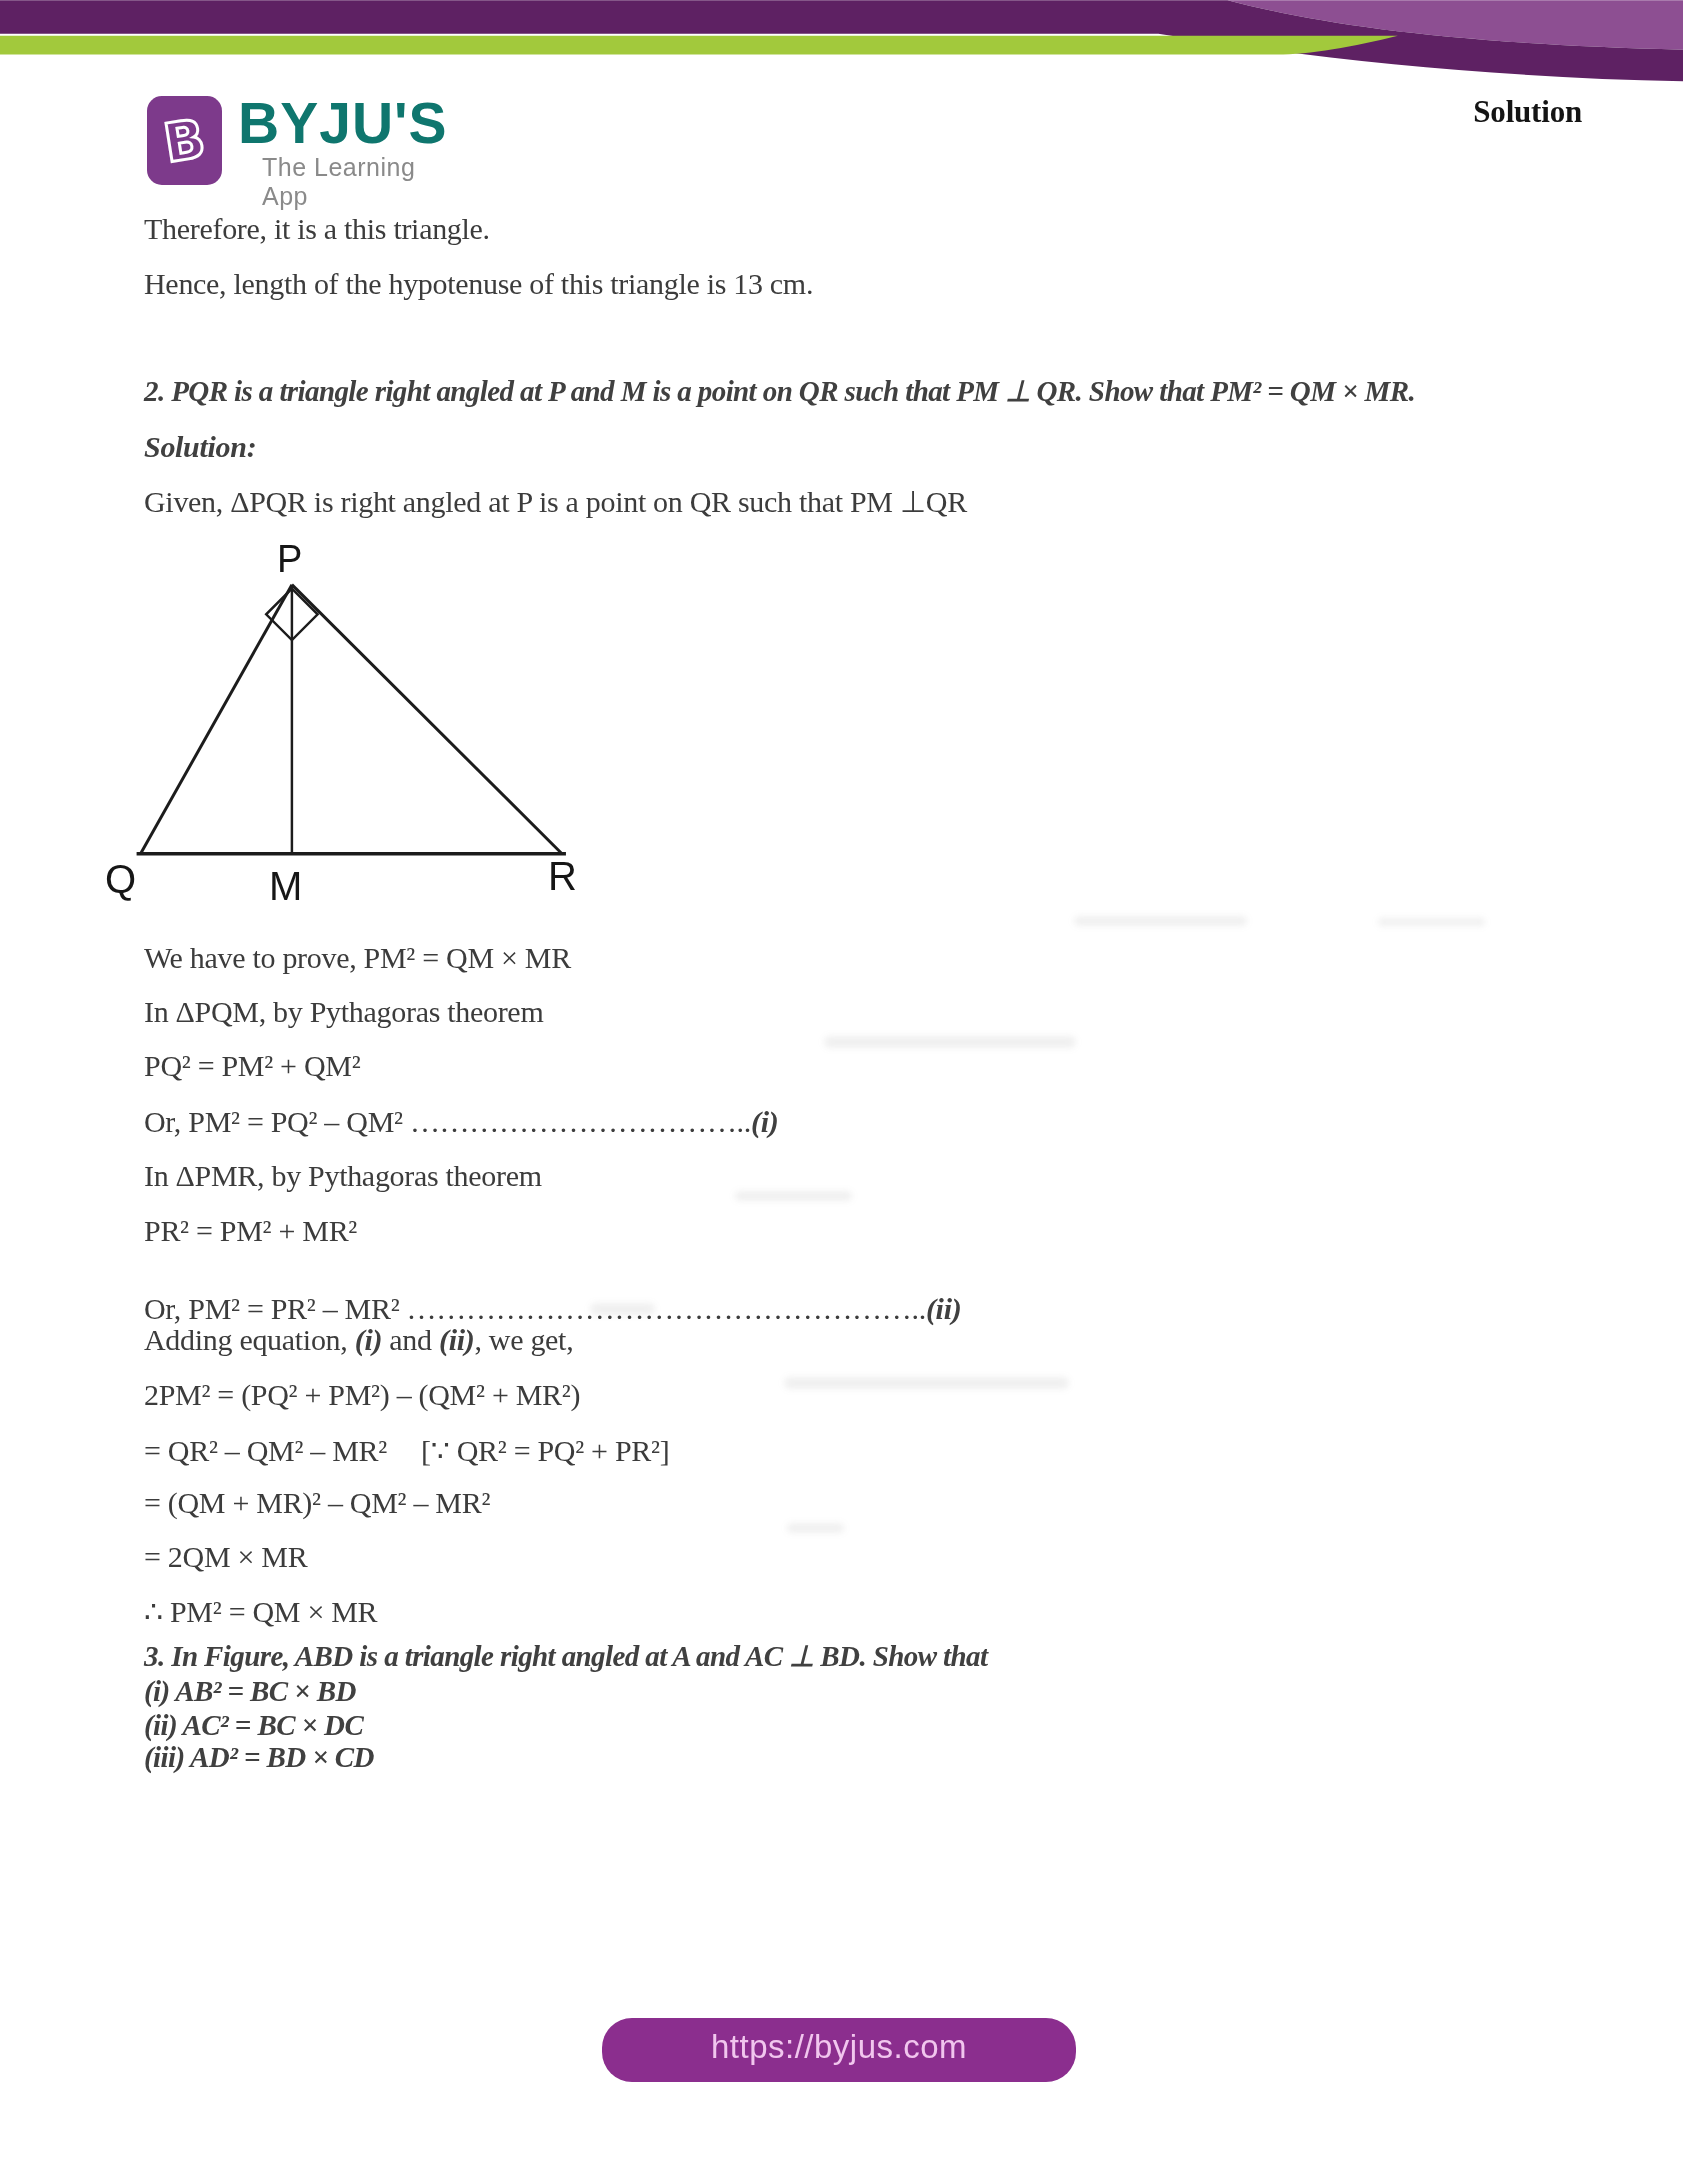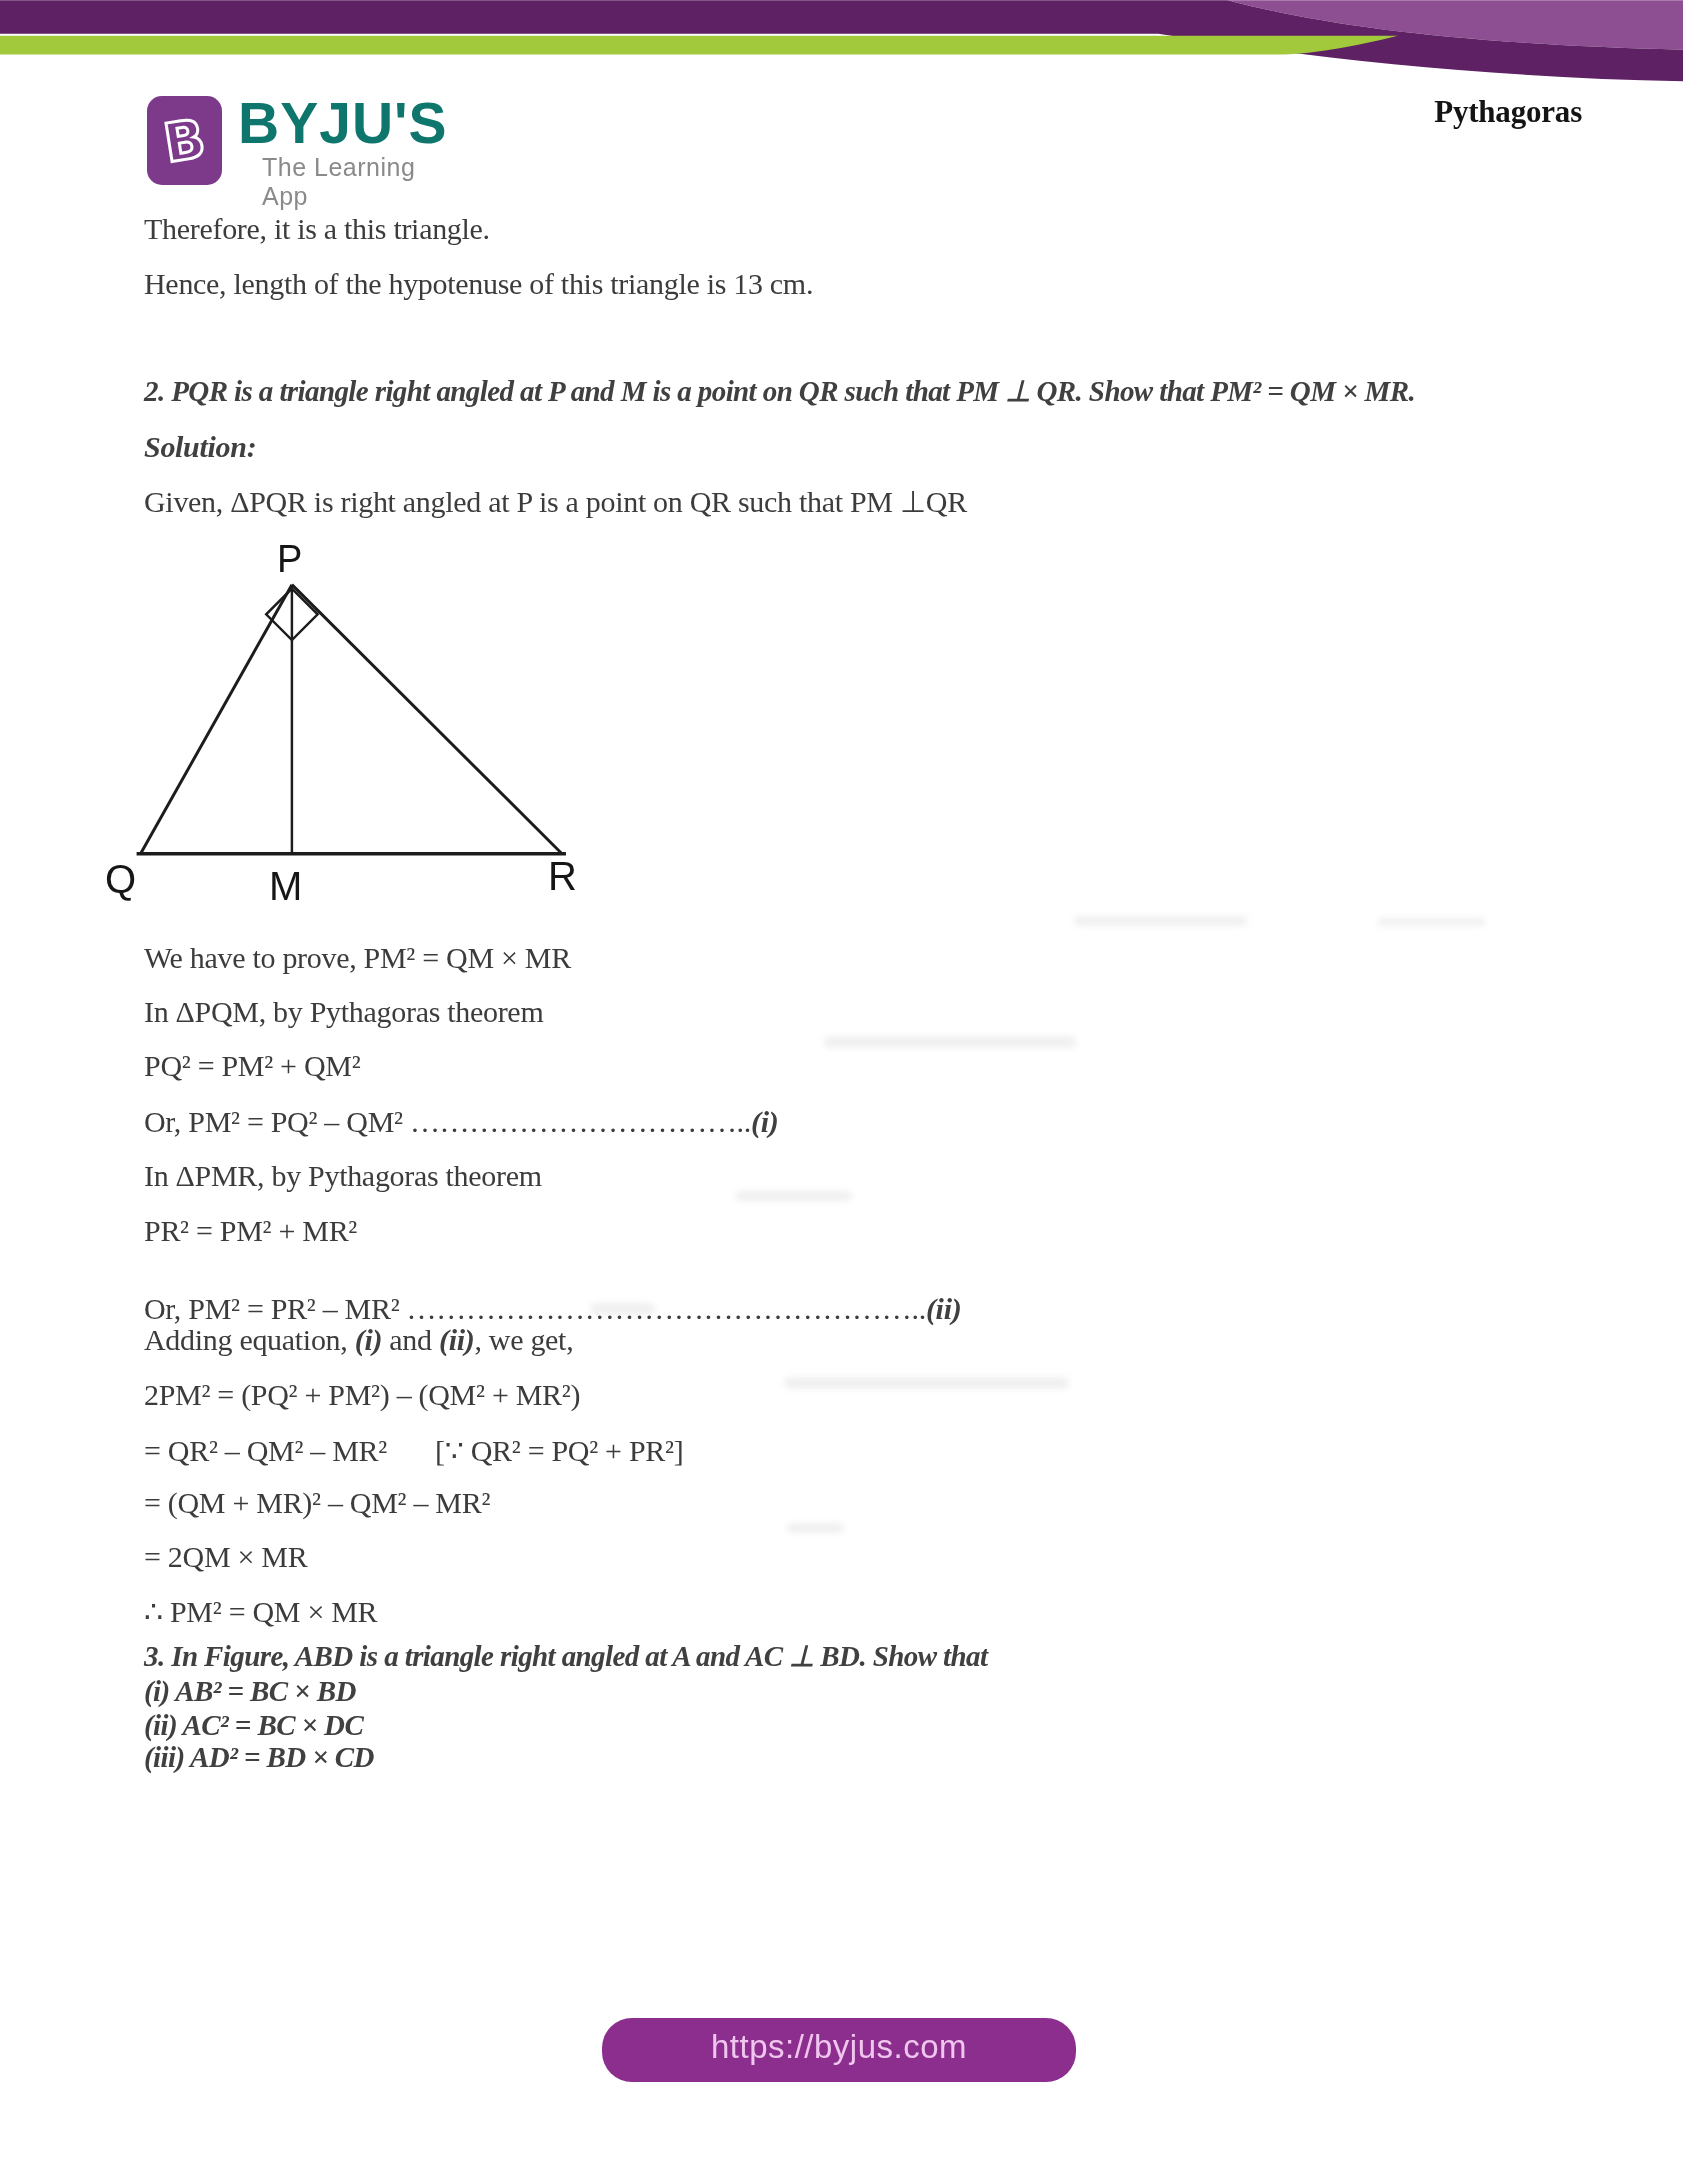--- a/index.html
+++ b/index.html
@@ -26,21 +26,21 @@
     font-weight:bold;font-size:31px;line-height:42px;color:#141414;
     letter-spacing:-0.2px;
   }
   
   .line{
     position:absolute;left:144px;white-space:nowrap;
     font-size:30px;color:#3c3c3c;letter-spacing:-0.3px;
   }
   .bold{font-weight:bold;color:#404040;font-style:italic;}
   .qhead{font-size:29px;letter-spacing:-0.6px;}
-  .note-gap{margin-left:48px;}
+  .note-gap{margin-left:34px;}
   
   .figure{position:absolute;left:99px;top:530px;width:554px;height:416px;}
   .figure svg{position:absolute;left:0;top:0;}
   .vlabel{
     position:absolute;font-family:"Liberation Sans", sans-serif;
     font-size:40px;color:#161616;letter-spacing:0;
   }
   
   .smudge{position:absolute;background:rgba(110,110,110,0.10);filter:blur(3px);border-radius:6px;}
   
@@ -65,21 +65,21 @@
 <div class="logo">
   <svg class="logo-badge" width="75" height="89" viewBox="0 0 76 90">
     <rect x="0" y="0" width="76" height="90" rx="15" fill="#7d3a8b"></rect>
     <text x="38" y="64" text-anchor="middle" font-family="DejaVu Sans, sans-serif" font-size="54" font-weight="bold" fill="none" stroke="#ffffff" stroke-width="3" transform="rotate(-9 38 45)">B</text>
   </svg>
   <div class="logo-wordmark">BYJU'S</div>
   <div class="logo-tagline">The Learning App</div>
 </div>
 
 <div class="doc-title">
-  <div>Pythagoras</div>
+  <div>Solution</div>
 </div>
 
 <div class="line" style="top:212px">Therefore, it is a this triangle.</div>
 
 <div class="line" style="top:267px">Hence, length of the hypotenuse of this triangle is 13 cm.</div>
 
 <div class="line bold qhead" style="top:374px">2. PQR is a triangle right angled at P and M is a point on QR such that PM ⊥ QR. Show that PM² = QM × MR.</div>
 
 <div class="line bold" style="top:430px">Solution:</div>
 

